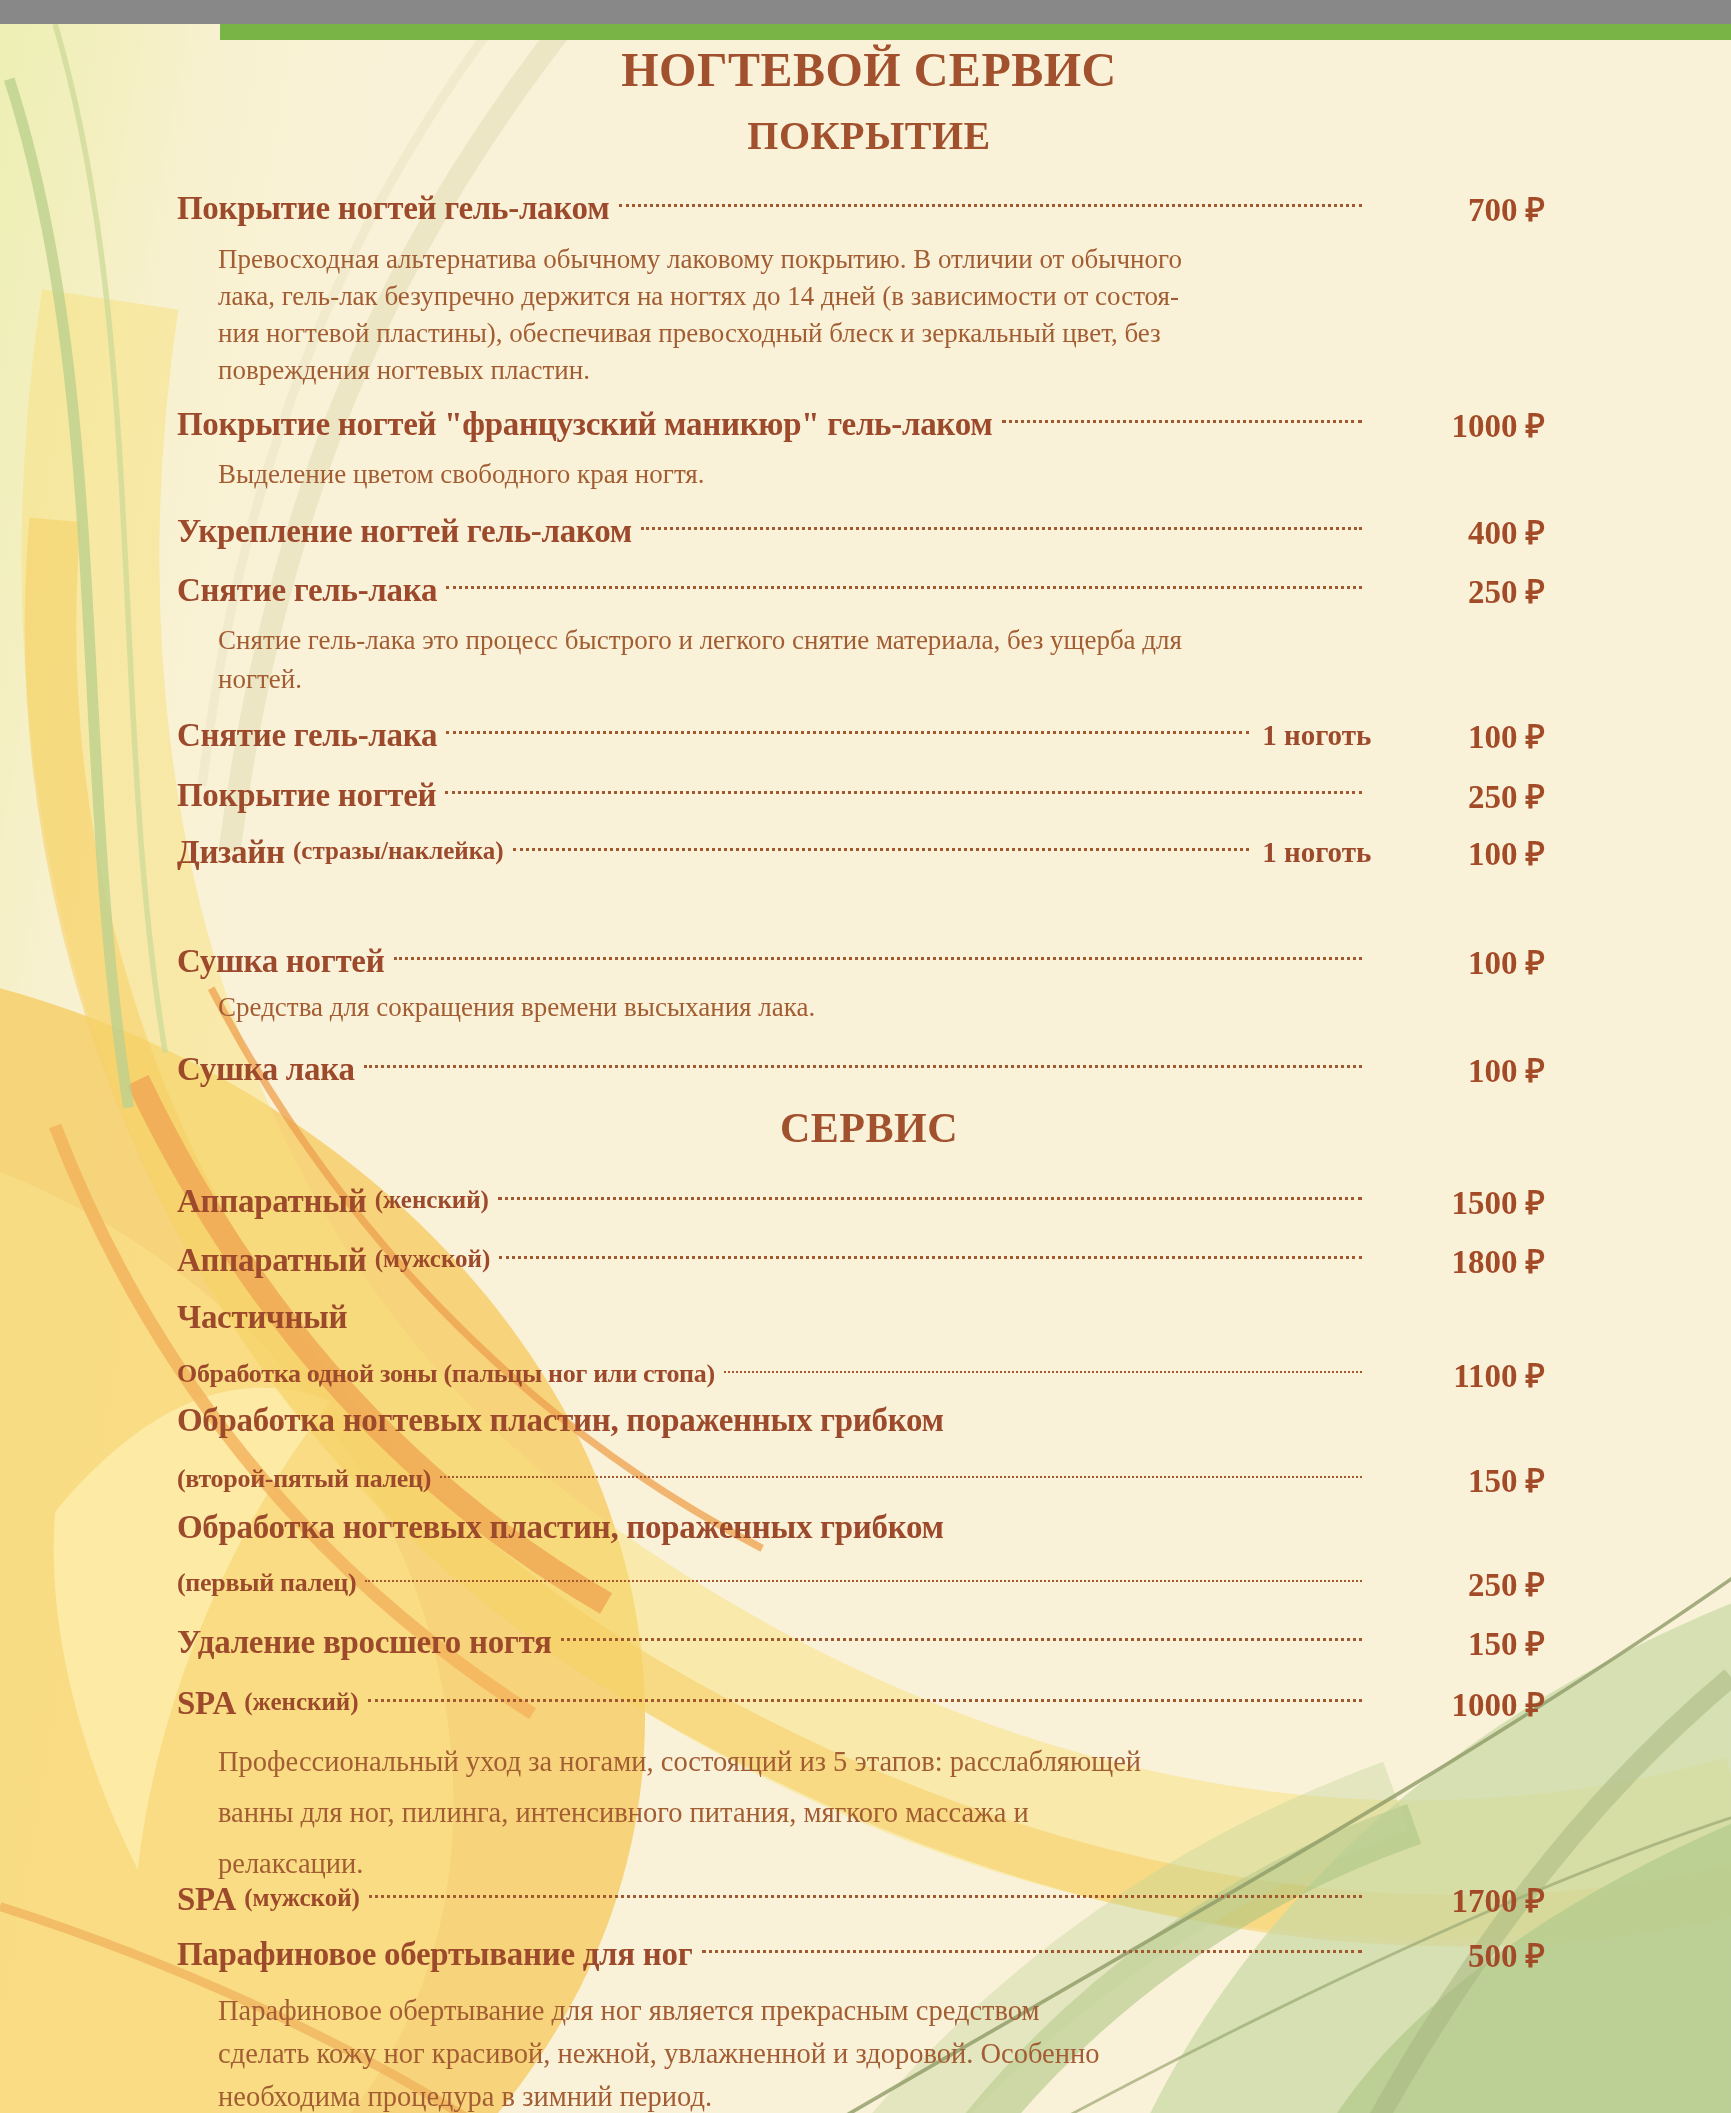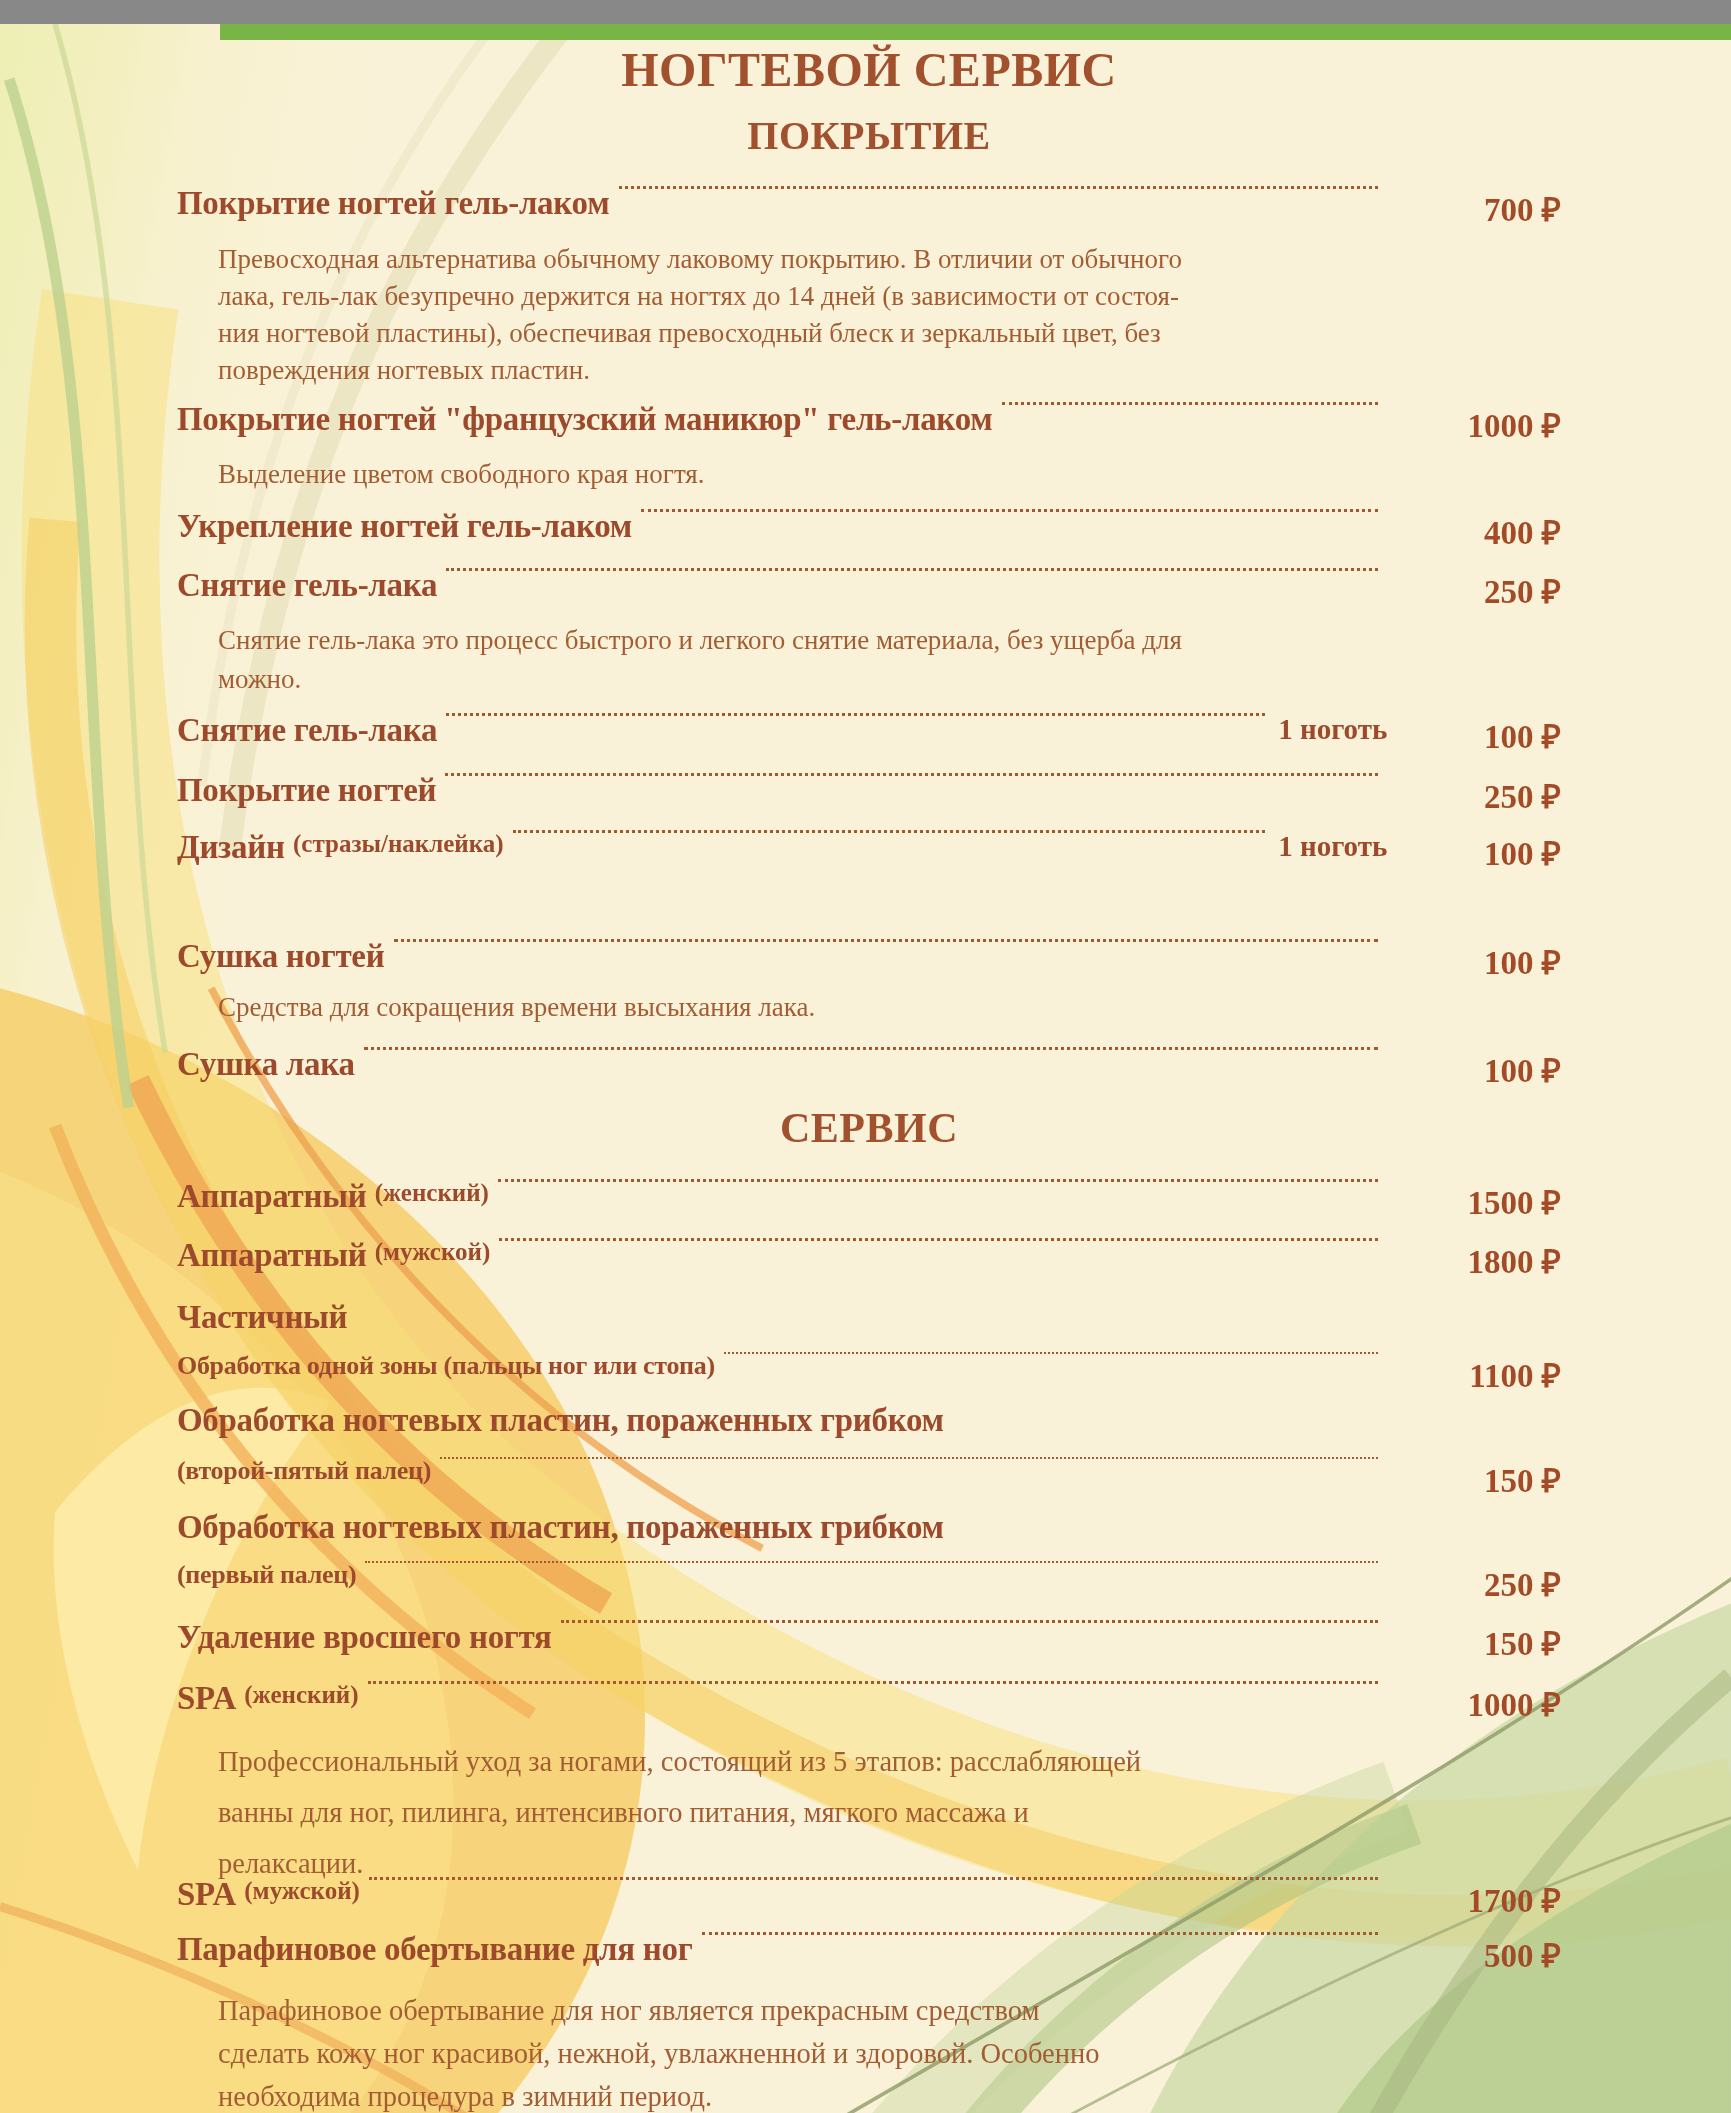--- a/index.html
+++ b/index.html
@@ -9,21 +9,21 @@
     font-family:Liberation Serif, serif;
     margin-top:24px;
   }
   svg.bg{position:absolute;left:0;top:0;}
   .topbar{position:absolute;top:0;left:220px;right:0;height:15.6px;}
   .content{position:absolute;left:0;top:0;width:100%;height:100%;}
   .heading{position:absolute;left:177px;right:170px;text-align:center;font-weight:bold;color:#a2512e;letter-spacing:0.5px;}
   .title{font-size:48px;top:18.4px;}
   .sub{font-size:40px;top:88px;}
   .sec2{font-size:42px;top:1080px;}
-  .row{position:absolute;left:177px;right:170px;display:flex;align-items:flex-start;color:#9c4a2b;}
+  .row{position:absolute;left:177px;right:186px;display:flex;align-items:center;color:#9c4a2b;}
   .name{font-size:33px;font-weight:bold;line-height:1.08;white-space:nowrap;letter-spacing:-0.3px;}
   .note{font-size:25px;font-weight:bold;margin-left:8.3px;padding-bottom:2.8px;white-space:nowrap;}
   .row.small .name{font-size:26px;}
   .dots{flex:1 1 auto;min-width:37px;border-bottom:3.7px dotted #a2592f;margin:0 13px 6.4px 9.2px;}
   .row.small .dots{border-bottom-width:2.8px;margin-bottom:4.6px;}
   .unit{font-size:29px;font-weight:bold;white-space:nowrap;margin-right:3.7px;}
   .price{flex:0 0 170px;text-align:right;font-size:33px;font-weight:bold;color:#a34a27;white-space:nowrap;}
   .desc{position:absolute;left:218px;right:110px;color:#a35d33;font-size:27px;}
   .dline{white-space:nowrap;}
 </style>
@@ -89,21 +89,21 @@
       <span class="price">400 ₽</span>
     </div>
 
     <div class="row" style="top:544px">
       <span class="name">Снятие гель-лака</span>
       <span class="dots"></span>
       <span class="price">250 ₽</span>
     </div>
     <div class="desc" style="top:597px">
       <div class="dline" style="line-height:39px">Снятие гель-лака это процесс быстрого и легкого снятие материала, без ущерба для</div>
-      <div class="dline" style="line-height:39px">можно.</div>
+      <div class="dline" style="line-height:39px">ногтей.</div>
     </div>
 
     <div class="row" style="top:689px">
       <span class="name">Снятие гель-лака</span>
       <span class="dots"></span>
       <span class="unit">1 ноготь</span>
       <span class="price">100 ₽</span>
     </div>
 
     <div class="row" style="top:749px">

